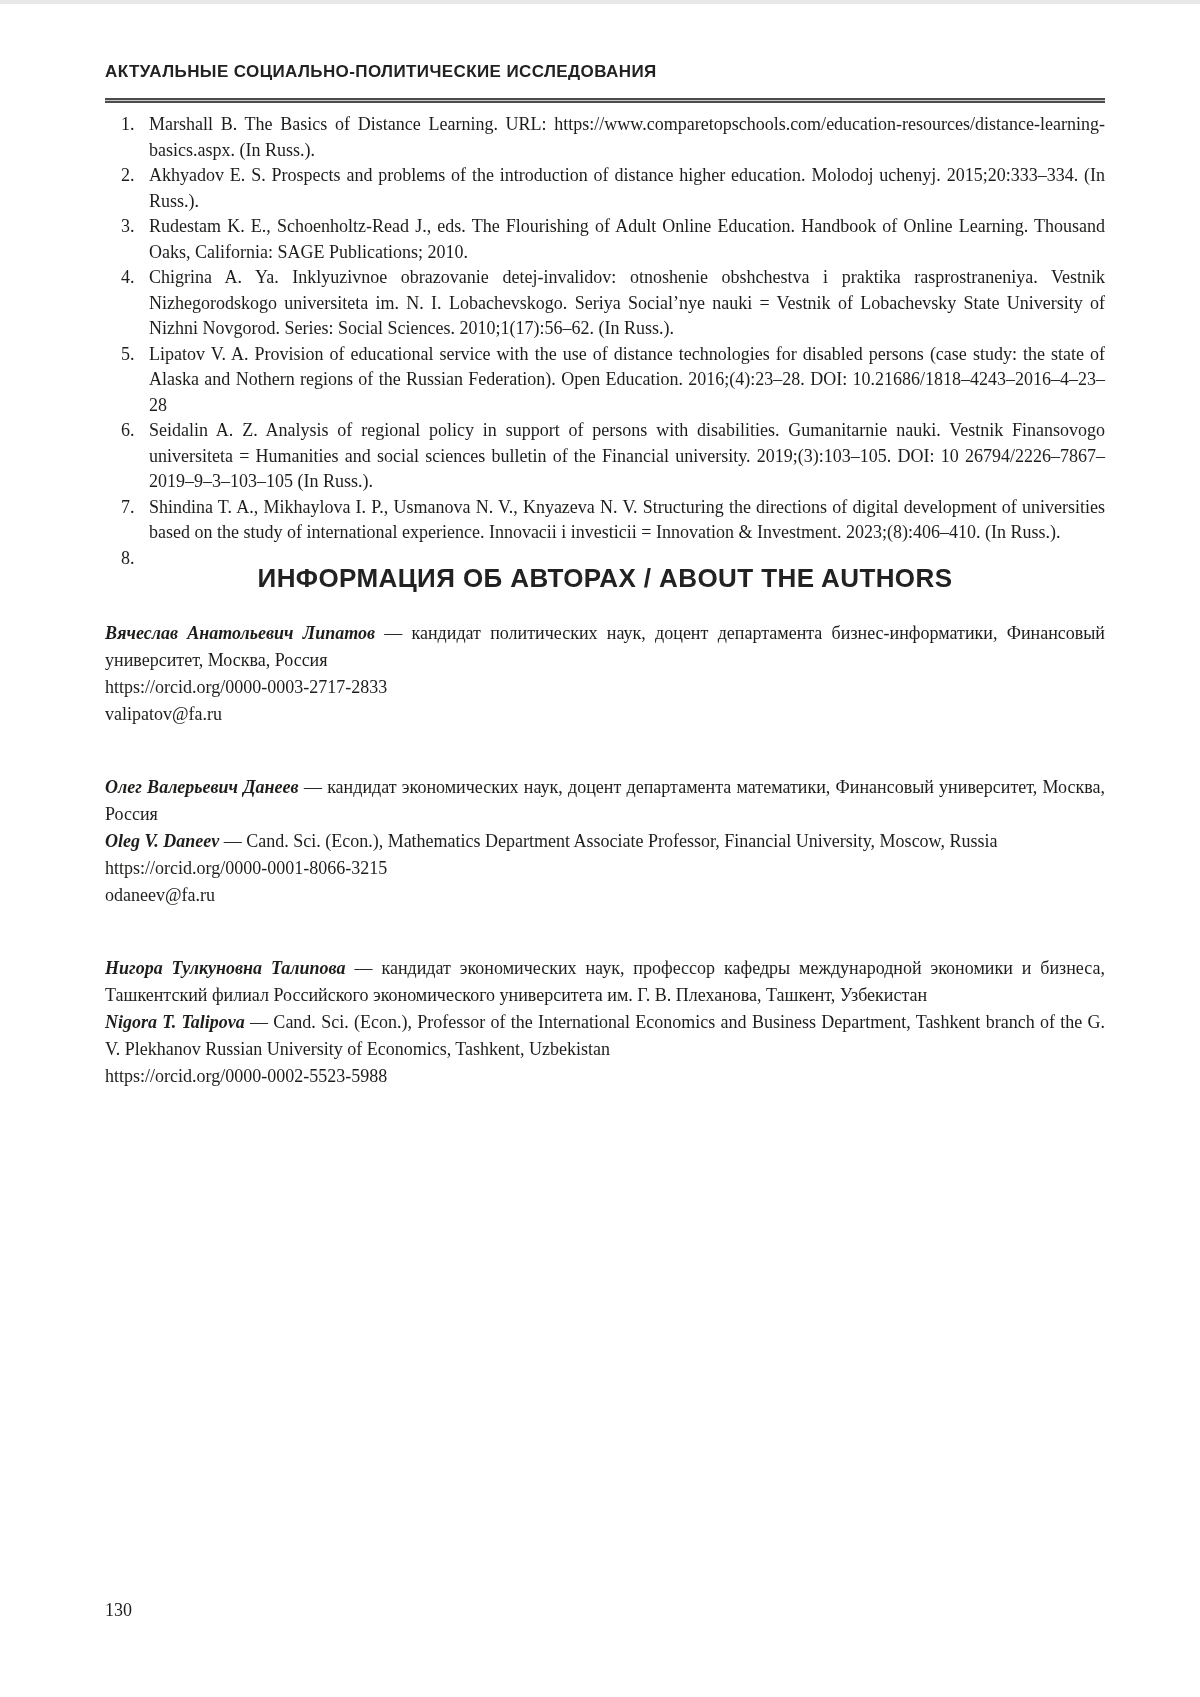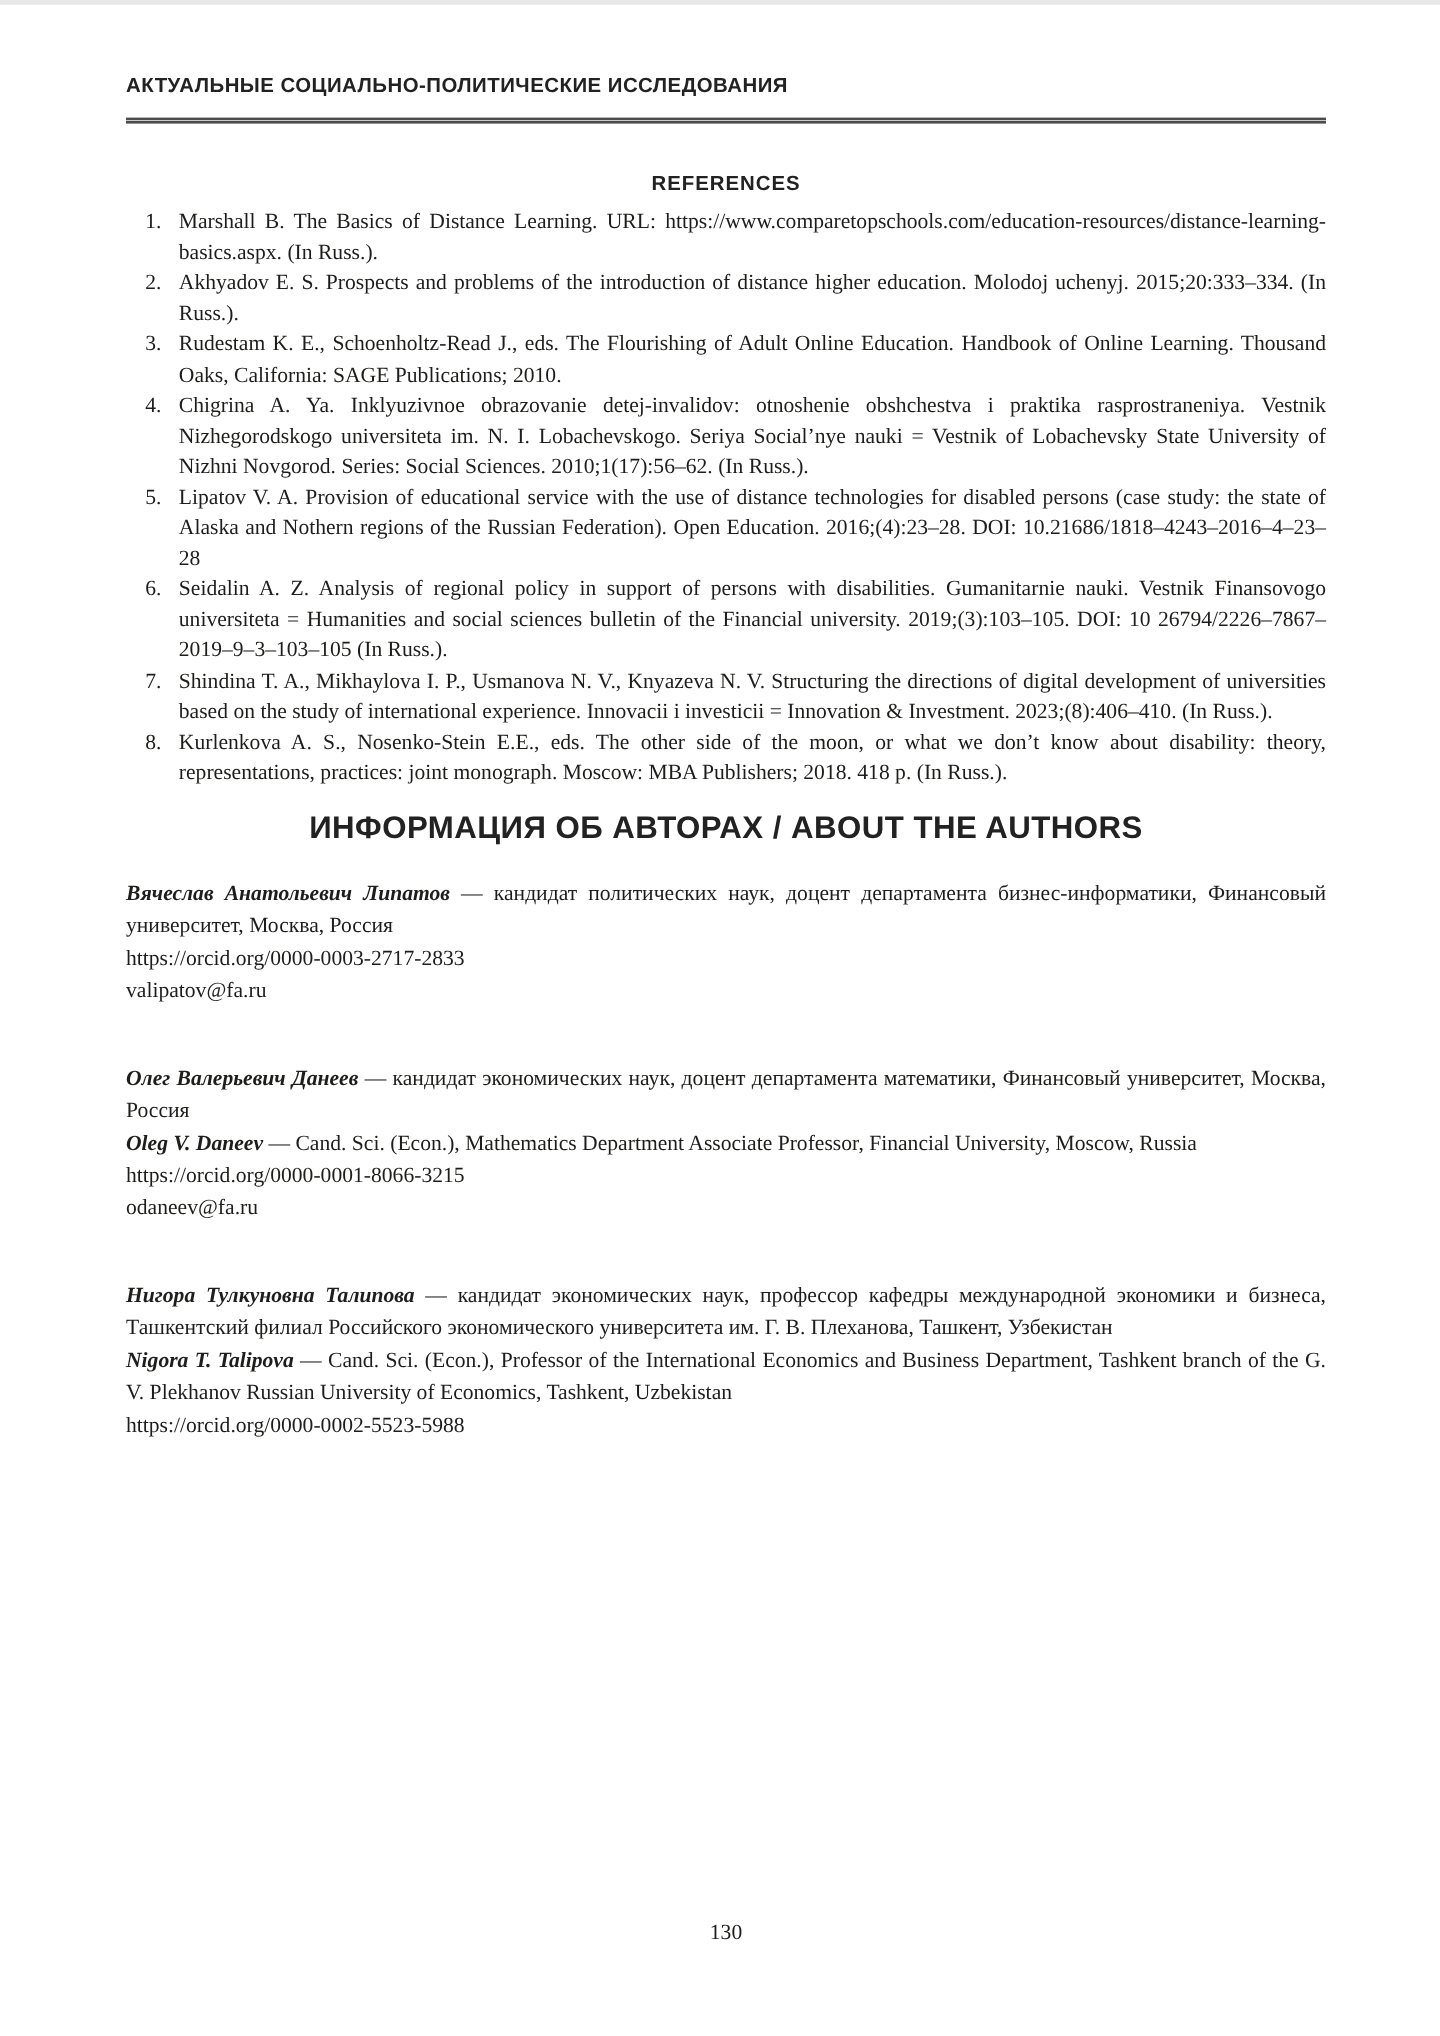--- a/index.html
+++ b/index.html
@@ -66,45 +66,43 @@
     font-size:18px;
     line-height:27px;
     text-align:justify;
   }
   .seg-i { }
   .seg-bi { font-weight:bold; font-style:italic; }
   .page-number {
     position:absolute;
     left:105px; width:1000px;
     top:1596px;
-    text-align:center;
     font-size:18px;
   }
 </style>
 </head>
 <body>
 
 <div class="page">
   <div class="content">
 
     <div class="running-header">АКТУАЛЬНЫЕ СОЦИАЛЬНО-ПОЛИТИЧЕСКИЕ ИССЛЕДОВАНИЯ</div>
 
     <div class="header-rule"></div>
 
-    <div class="section-heading references-heading">REFERENCES</div>
 
     <div class="ref-list">
         <div class="ref-item"><span class="ref-num">1.</span><span><span>Marshall B. The Basics of Distance Learning. URL: https://www.comparetopschools.com/education-resources/distance-learning-basics.aspx. (In Russ.).</span></span></div>
         <div class="ref-item"><span class="ref-num">2.</span><span><span>Akhyadov E. S. Prospects and problems of the introduction of distance higher education. </span><span class="seg-i">Molodoj uchenyj</span><span>. 2015;20:333–334. (In Russ.).</span></span></div>
         <div class="ref-item"><span class="ref-num">3.</span><span><span>Rudestam K. E., Schoenholtz-Read J., eds. The Flourishing of Adult Online Education. Handbook of Online Learning. Thousand Oaks, California: SAGE Publications; 2010.</span></span></div>
         <div class="ref-item"><span class="ref-num">4.</span><span><span>Chigrina A. Ya. Inklyuzivnoe obrazovanie detej-invalidov: otnoshenie obshchestva i praktika rasprostraneniya. </span><span class="seg-i">Vestnik Nizhegorodskogo universiteta im. N. I. Lobachevskogo. Seriya Social’nye nauki = Vestnik of Lobachevsky State University of Nizhni Novgorod. Series: Social Sciences</span><span>. 2010;1(17):56–62. (In Russ.).</span></span></div>
         <div class="ref-item"><span class="ref-num">5.</span><span><span>Lipatov V. A. Provision of educational service with the use of distance technologies for disabled persons (case study: the state of Alaska and Nothern regions of the Russian Federation). </span><span class="seg-i">Open Education</span><span>. 2016;(4):23–28. DOI: 10.21686/1818–4243–2016–4–23–28</span></span></div>
         <div class="ref-item"><span class="ref-num">6.</span><span><span>Seidalin A. Z. Analysis of regional policy in support of persons with disabilities. </span><span class="seg-i">Gumanitarnie nauki. Vestnik Finansovogo universiteta = Humanities and social sciences bulletin of the Financial university</span><span>. 2019;(3):103–105. DOI: 10 26794/2226–7867–2019–9–3–103–105 (In Russ.).</span></span></div>
         <div class="ref-item"><span class="ref-num">7.</span><span><span>Shindina T. A., Mikhaylova I. P., Usmanova N. V., Knyazeva N. V. Structuring the directions of digital development of universities based on the study of international experience. </span><span class="seg-i">Innovacii i investicii = Innovation &amp; Investment</span><span>. 2023;(8):406–410. (In Russ.).</span></span></div>
-        <div class="ref-item"><span class="ref-num">8.</span><span><span>Kurlenkova A. S., Nosenko-Stein E.E., eds. The other side of the moon, or what we don’t know about disability: theory, representations, practices: joint monograph. Moscow: MBA Publishers; 2018. 418 p. (In Russ.).</span></span></div>
+        <div class="ref-item"><span class="ref-num">8.</span></div>
       </div>
 
     <div class="section-heading authors-heading">ИНФОРМАЦИЯ ОБ АВТОРАХ / ABOUT THE AUTHORS</div>
 
     <div class="authors-wrap">
         <div class="author-block">
           <div class="author-par"><span class="seg-bi">Вячеслав Анатольевич Липатов</span><span> — кандидат политических наук, доцент департамента бизнес-информатики, Финансовый университет, Москва, Россия</span></div>
           <div class="author-par"><span>https://orcid.org/0000-0003-2717-2833</span></div>
           <div class="author-par"><span>valipatov@fa.ru</span></div>
         </div>

